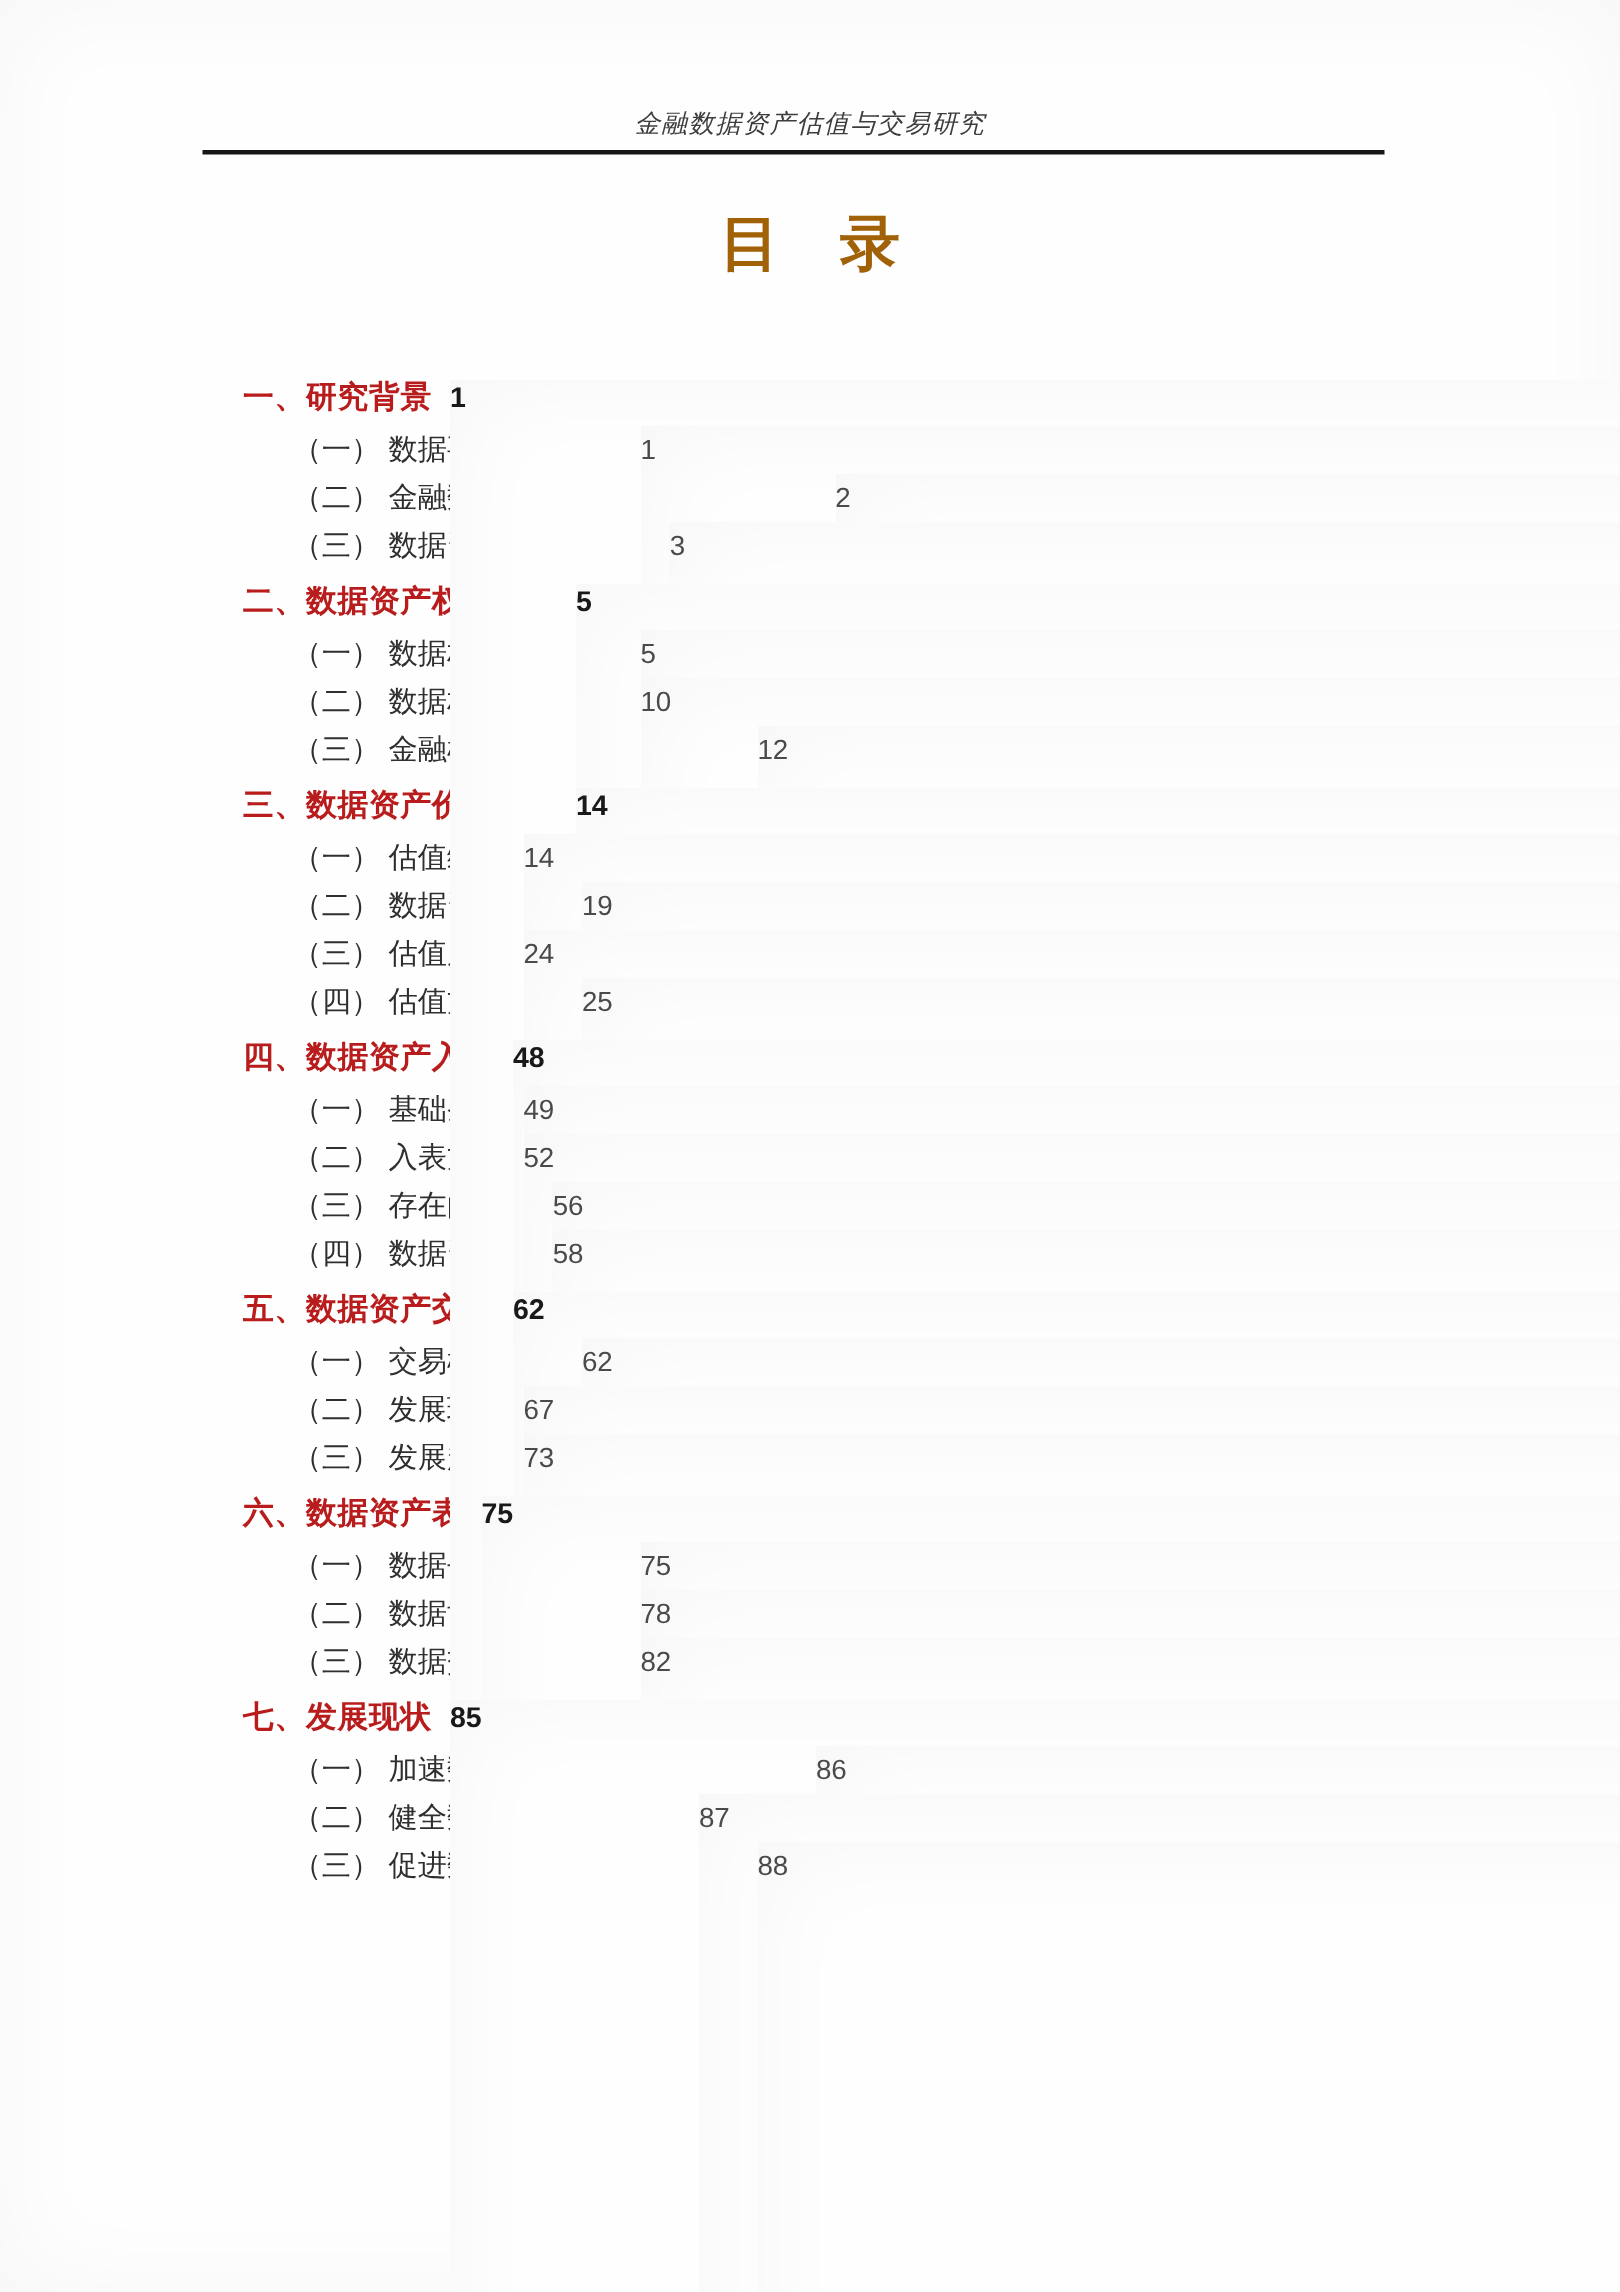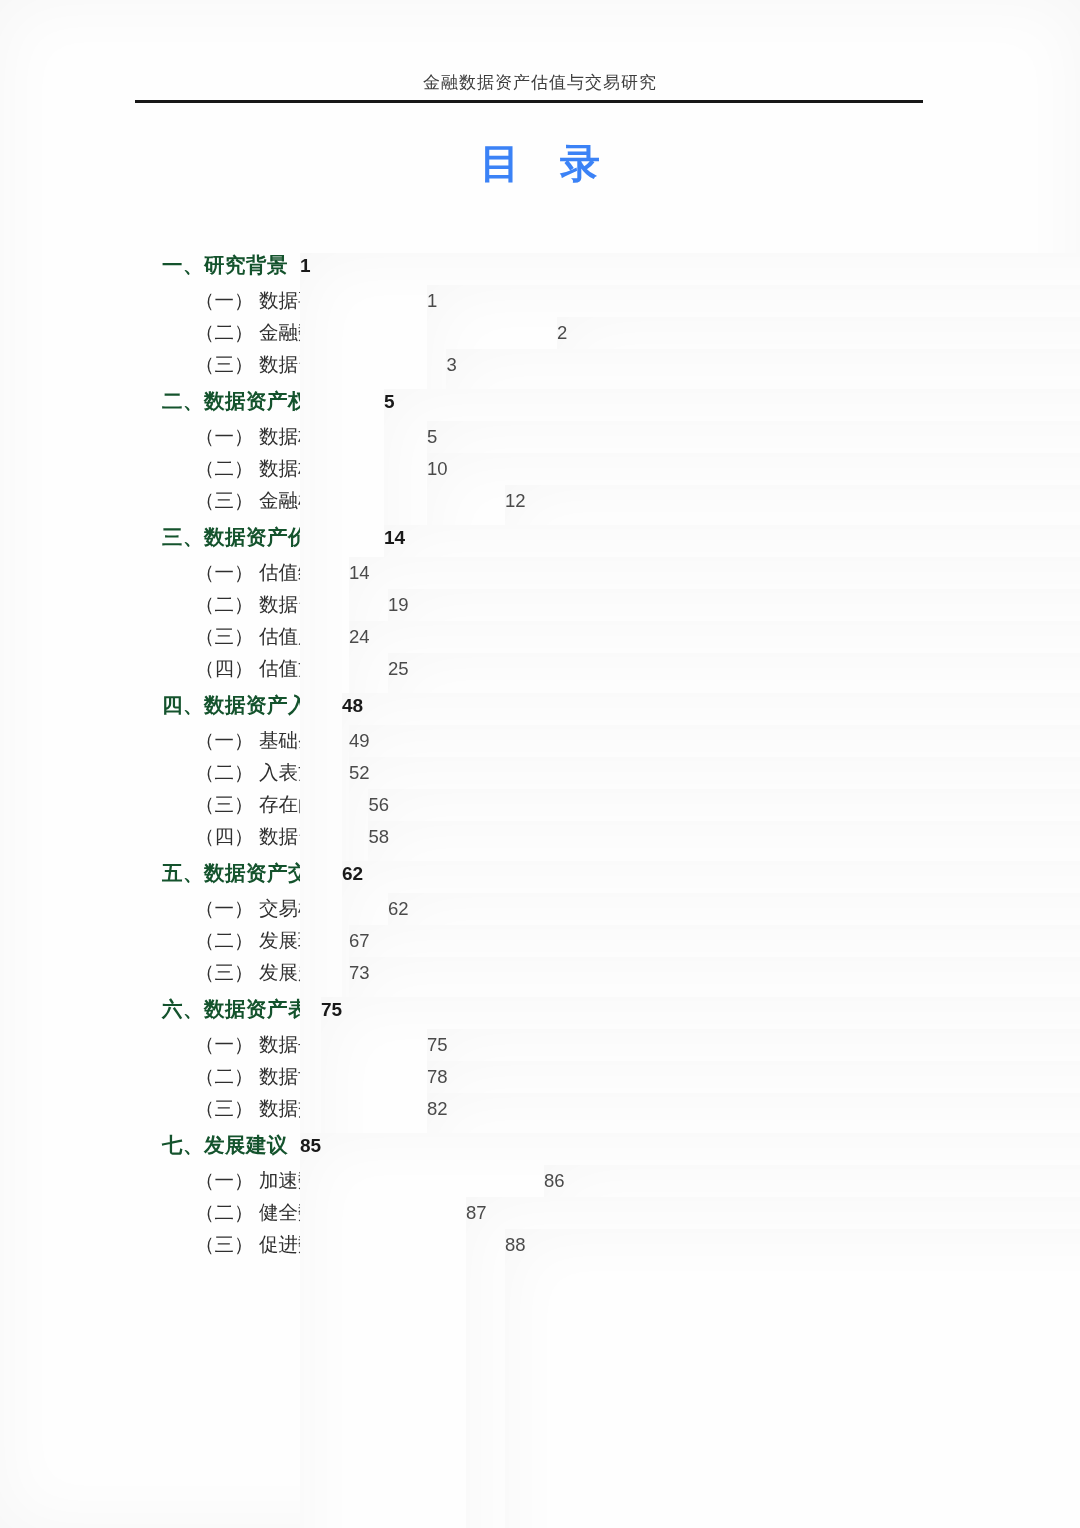--- a/index.html
+++ b/index.html
@@ -56,21 +56,21 @@
   .wm-bar.w3 { width: 240px; }
   .wm-bar.split {
     width: 252px;
     background: linear-gradient(90deg,
       var(--seal, #c8553c) 0 44%,
       transparent 44% 56%,
       var(--seal, #c8553c) 56% 100%);
   }
 
   
-  .header { position: relative; z-index: 1; padding-top: 72px; }
+  .header { position: relative; z-index: 1; padding-top: 72px; font-style: italic; }
   .running-head {
     text-align: center;
     font-family: "Liberation Serif", serif;
     font-size: 17px;
     line-height: 22px;
     color: #3d3d3d;
     letter-spacing: 1px;
   }
   .header-rule {
     height: 3px;
@@ -79,36 +79,36 @@
   }
 
   
   .toc-title {
     position: relative; z-index: 1;
     margin: 39px 0 68px 0;
     text-align: center;
     font-size: 40px;
     line-height: 42px;
     font-weight: 700;
-    color: #3b82f6;
+    color: #a16207;
   }
 
   
   .toc {
     position: relative; z-index: 1;
     padding: 0 165px 0 162px;
   }
   .toc-section { margin-top: 8px; }
   .toc-section:first-child { margin-top: 0; }
 
   .toc-row { display: flex; align-items: baseline; cursor: pointer; }
 
   .section-row { height: 26px; line-height: 26px; margin-bottom: 6px; }
   .section-row .label {
-    font-size: 20.5px; font-weight: 700; color: #14532d;
+    font-size: 20.5px; font-weight: 700; color: #b91c1c;
     white-space: nowrap; letter-spacing: 0.5px;
   }
   .section-row .page { font-size: 19px; font-weight: 700; color: #191919; }
   .section-row .dots { color: #2b2b2b; font-weight: 700; }
   .section-row .dots::after { letter-spacing: 1.5px; }
 
   .item-row { height: 32px; line-height: 32px; }
   .item-row .label { font-size: 19.5px; color: #2f2f2f; white-space: nowrap; padding-left: 33px; }
   .item-row .page { font-size: 18.5px; color: #4a4a4a; }
   .item-row .dots { color: #4f4f4f; }
@@ -324,21 +324,21 @@
   <div class="toc-row item-row">
     <span class="label">（三） 数据交易辅助技术</span>
     <span class="dots"></span>
     <span class="page page-num">82</span>
   </div>
 </div>
   </div>
 
   <div class="toc-section">
     <div class="toc-row section-row">
-      <span class="label">七、发展建议</span>
+      <span class="label">七、发展现状</span>
       <span class="dots"></span>
       <span class="page page-num">85</span>
     </div>
     <div class="items">
   <div class="toc-row item-row">
     <span class="label">（一） 加速数据资产评估标准体系建设</span>
     <span class="dots"></span>
     <span class="page page-num">86</span>
   </div>
 

